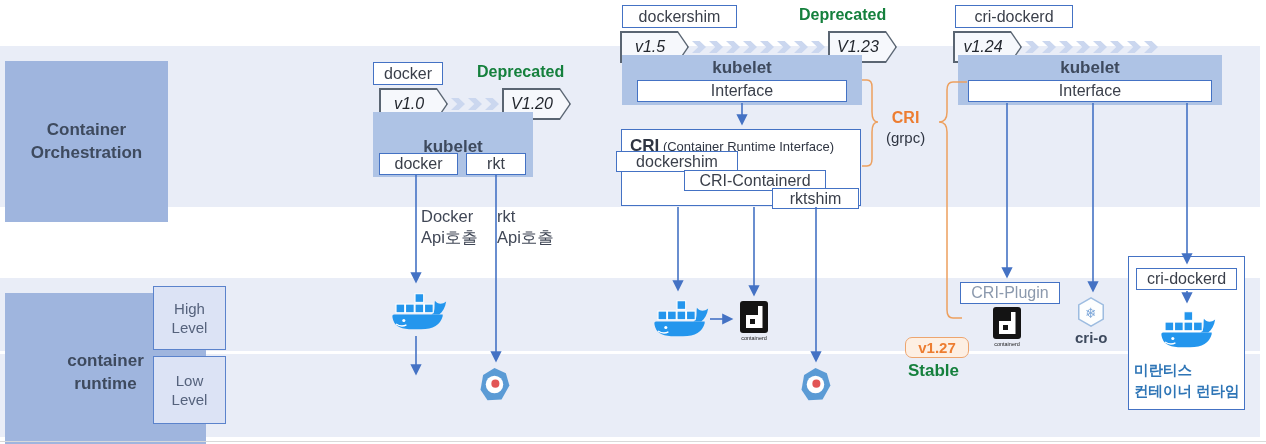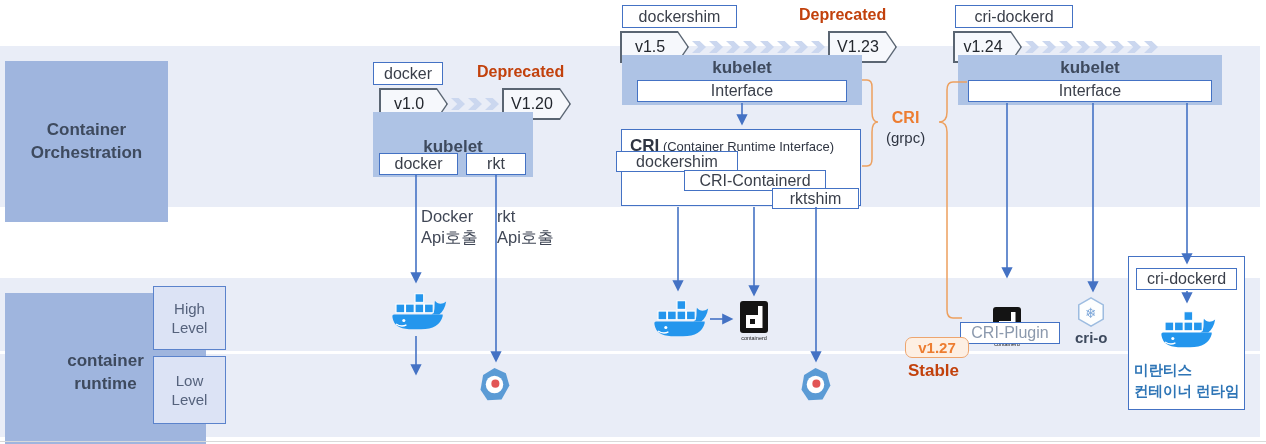--- a/index.html
+++ b/index.html
@@ -8,23 +8,23 @@
   .stripe{position:absolute;background:#E9EDF7;}
   .labelbox{position:absolute;background:#9FB5DE;display:flex;align-items:center;justify-content:center;
             text-align:center;font-weight:bold;font-size:17px;color:#3E4A5E;line-height:1.35;margin-top:15px;}
   .lvlbox{position:absolute;background:#DCE3F5;border:1.5px solid #5B83CC;display:flex;align-items:center;
           justify-content:center;text-align:center;font-size:15px;color:#55627C;line-height:1.3;}
   .wbox{position:absolute;background:#fff;border:1.5px solid #4472C4;display:flex;align-items:center;
         justify-content:center;font-size:16px;color:#3A3F4A;box-sizing:border-box;}
   .panel{position:absolute;background:#AEC3E5;}
   .ktitle{position:absolute;width:100%;text-align:center;font-weight:bold;font-size:17px;color:#3E4A5E;}
   .orange{color:#ED7D31;}
-  .dep{position:absolute;font-size:16px;font-weight:600;color:#c2410c;}
+  .dep{position:absolute;font-size:16px;font-weight:600;color:#15803d;}
   .chevrow{position:absolute;display:flex;align-items:center;gap:3px;}
-  .chev{position:relative;height:32px;}
+  .chev{position:relative;height:32px;font-style:italic;}
   .chev i{position:absolute;inset:0;background:#5A6572;
           clip-path:polygon(0 0,calc(100% - 11px) 0,100% 50%,calc(100% - 11px) 100%,0 100%);}
   .chev b{position:absolute;inset:1.6px;background:#F6F8FC;
           clip-path:polygon(0 0,calc(100% - 10px) 0,100% 50%,calc(100% - 10px) 100%,0 100%);}
   .chev s{position:absolute;inset:0;display:flex;align-items:center;justify-content:center;
           text-decoration:none;font-size:16px;color:#23272E;padding-right:9px;}
   .mini{width:14px;height:12px;background:#CBD7EF;flex:0 0 auto;
         clip-path:polygon(0 0,55% 0,100% 50%,55% 100%,0 100%,45% 50%);}
   .calltxt{position:absolute;font-size:16.5px;color:#404756;line-height:1.3;}
   .critxt{position:absolute;left:8px;top:6px;color:#2F3542;white-space:nowrap;}
@@ -166,21 +166,21 @@
       <span class="mini"></span>
       <span class="mini"></span>
   </div>
   <div class="panel z2" style="left:958px;top:55px;width:264px;height:50px;">
     <div class="ktitle" style="top:3px;">kubelet</div>
   </div>
   <div class="wbox z3" style="left:968px;top:80px;width:244px;height:22px;">
       <span>Interface</span>
     </div>
 
-  <div class="wbox z3" style="left:960px;top:282px;width:100px;height:22px;border-width:1.3px;margin-top:40px;">
+  <div class="wbox z3" style="left:960px;top:282px;width:100px;height:22px;border-width:1.3px;">
       <span style="color:#8B99AD;">CRI-Plugin</span>
     </div>
 
   <div class="vbadge" style="left:905px;top:337px;width:62px;height:19px;z-index:4;">
       <span>v1.27</span>
     </div>
   <div class="dep" style="left:908px;top:361px;font-size:17px;z-index:4;">Stable</div>
 
   <div class="wbox z2" style="left:1128px;top:256px;width:117px;height:154px;"></div>
   <div class="wbox z3" style="left:1136px;top:268px;width:101px;height:22px;border-width:1.3px;">

